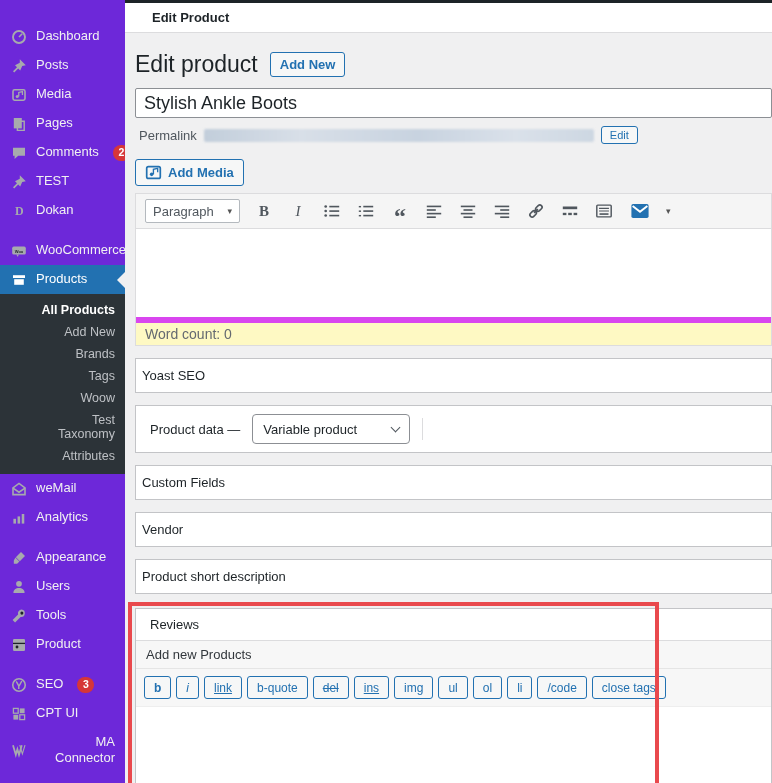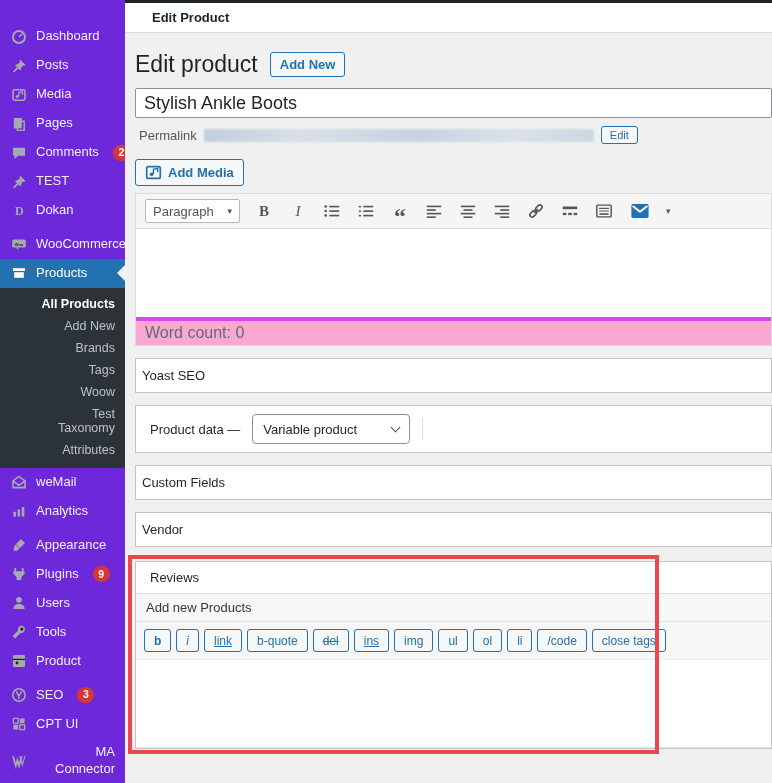--- a/index.html
+++ b/index.html
@@ -59,22 +59,22 @@
     width:95px; height:24px; padding:0 7px; background:#fff; border:1px solid #b4b9be;
     border-radius:2px; font-size:13px; color:#50575e; cursor:pointer; }
   .caret { font-size:9px; color:#555; }
   .tb { color:#50575e; display:flex; align-items:center; justify-content:center;
     width:20px; height:20px; cursor:pointer; }
   .tb svg { width:18px; height:18px; display:block; }
   .tb-b { font-weight:800; font-size:15px; font-family:"Liberation Serif",serif; }
   .tb-i { font-style:italic; font-size:15px; font-family:"Liberation Serif",serif; }
   .tb-q { font-size:24px; font-weight:700; line-height:0.4; padding-top:12px; font-family:"Liberation Serif",serif; }
   .ed-body { height:88px; background:#fff; }
-  .ed-status { border-top:4px solid #d946ef; background:#f9a8d4; padding:3px 9px;
-    font-size:16px; color:#646970; }
+  .ed-status { border-top:6px solid #d946ef; background:#fef9c3; padding:3px 9px;
+    font-size:14px; color:#646970; }
 
   .panel { background:#fff; border:1px solid #c3c4c7; margin-top:12px;
     padding:9px 6px; color:#1d2327; }
   .pd-panel { display:flex; align-items:center; gap:12px; padding:8px 14px; }
   .pd-select { display:flex; align-items:center; justify-content:space-between;
     width:158px; height:30px; padding:0 10px; background:#fff; border:1px solid #8c8f94;
     border-radius:4px; color:#1d2327; cursor:pointer; }
   .chev { width:7px; height:7px; border-right:1.8px solid #50575e;
     border-bottom:1.8px solid #50575e; transform:rotate(45deg); margin-top:-4px; }
   .pd-divider { width:1px; height:22px; background:#dcdcde; }
@@ -217,29 +217,20 @@
           <svg viewBox="0 0 20 20">
             <path d="M12.5 2.5l5 5-6.5 6.5-5-5z" fill="currentColor"></path>
             <path d="M5.5 9.5l5 5-2.8 2.8H3.5v-4.3z" fill="currentColor"></path>
           </svg>
         </span>
       <span>Appearance</span>
     </div>
     <div class="mi">
       <span class="ico">
           <svg viewBox="0 0 20 20">
-            <path d="M6.5 2.5v4h7v-4h2.2v4h1.3v3.2l-4 4v3.8H7v-3.8l-4-4V6.5h1.3v-4z" fill="currentColor"></path>
-          </svg>
-        </span>
-      <span>Plugins</span>
-      <span class="badge">9</span>
-    </div>
-    <div class="mi">
-      <span class="ico">
-          <svg viewBox="0 0 20 20">
             <circle cx="10" cy="6" r="3.6" fill="currentColor"></circle>
             <path d="M3 17.5c0-4 3-6.2 7-6.2s7 2.2 7 6.2z" fill="currentColor"></path>
           </svg>
         </span>
       <span>Users</span>
     </div>
     <div class="mi">
       <span class="ico">
           <svg viewBox="0 0 20 20">
             <path d="M13.2 2a4.6 4.6 0 00-4.3 6.1L2 15l3.1 3.1 6.9-6.9A4.6 4.6 0 1013.2 2z" fill="currentColor"></path>
@@ -430,20 +421,23 @@
       </div>
 
       <div class="panel">
         <span>Custom Fields</span>
       </div>
 
       <div class="panel">
         <span>Vendor</span>
       </div>
 
+      <div class="panel">
+        <span>Product short description</span>
+      </div>
 
       <div class="reviews-wrap">
         <div class="red-outline"></div>
         <div class="reviews-panel">
           <div class="rv-header">
             <span>Reviews</span>
           </div>
           <div class="rv-label">Add new Products</div>
           <div class="qt-row">
             <button class="qt qt-b">b</button>

